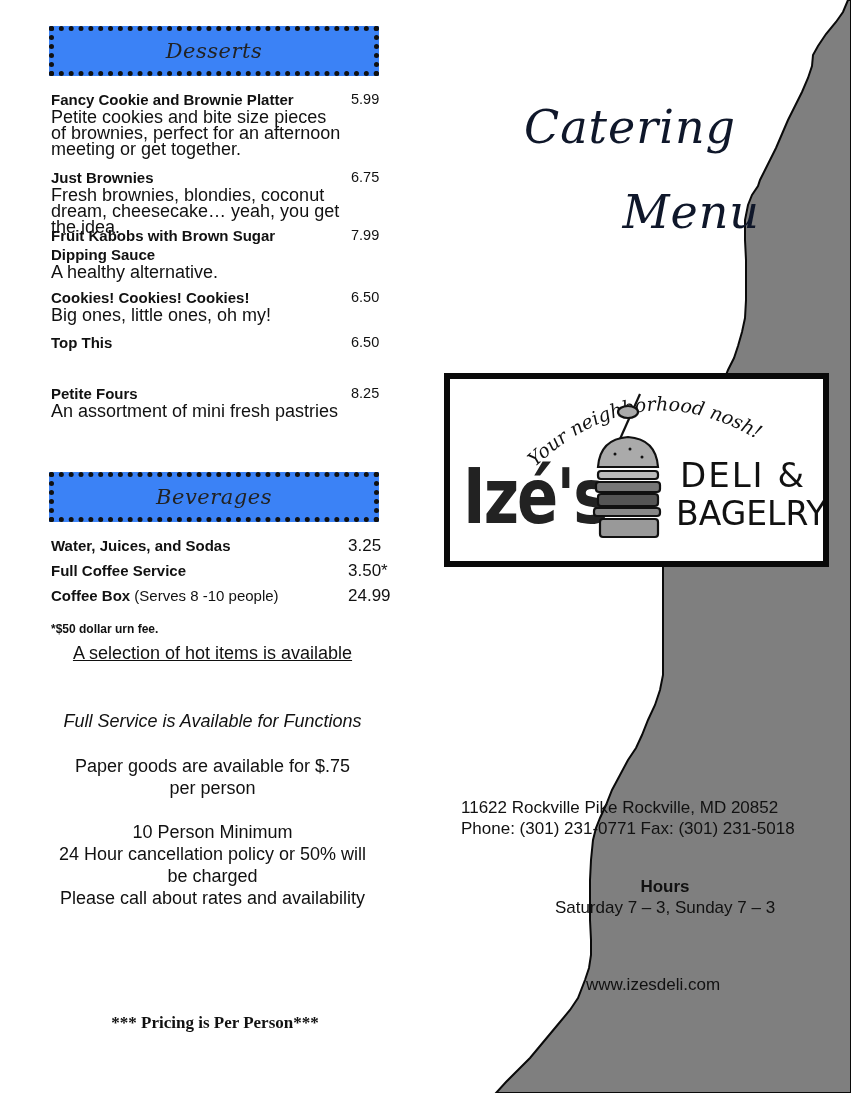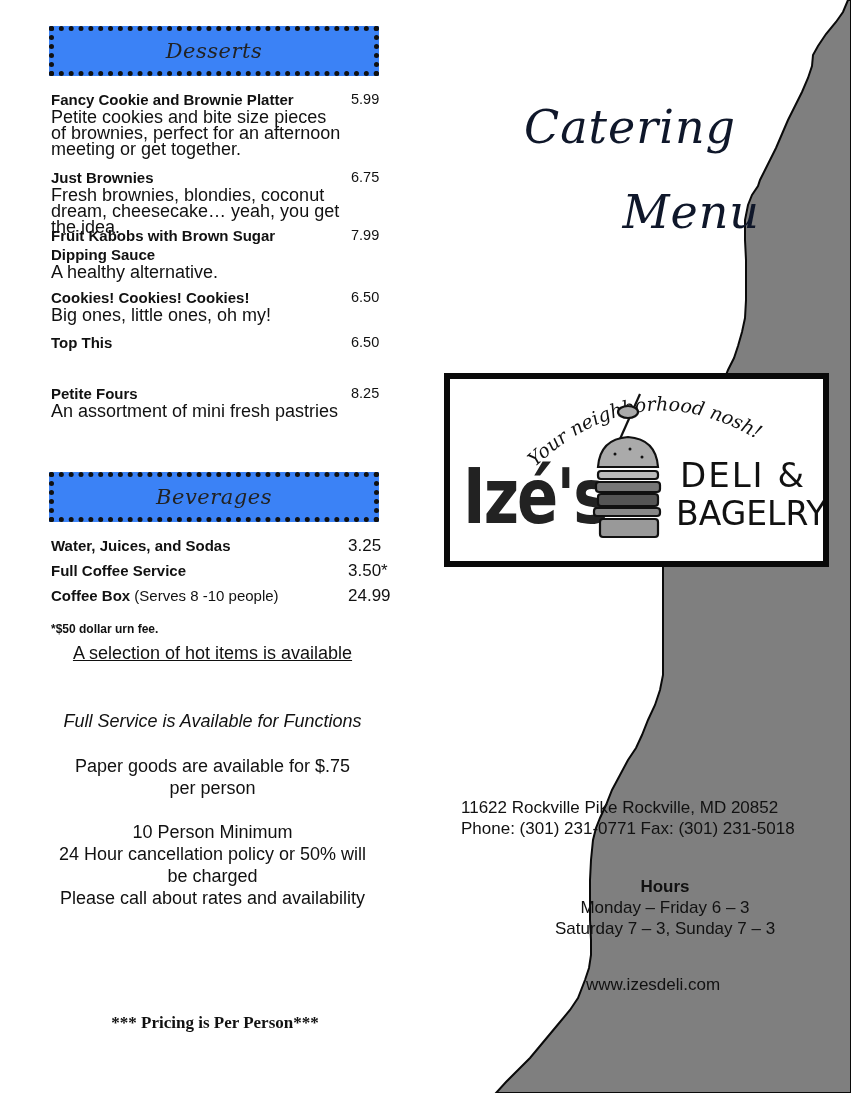--- a/index.html
+++ b/index.html
@@ -288,17 +288,16 @@
 
 <div class="contact">
   <div>11622 Rockville Pike Rockville, MD 20852</div>
   <div>
     <b>Phone</b><span>: (301) 231-0771 </span><b>Fax</b><span>: (301) 231-5018</span>
   </div>
 </div>
 
 <div class="hours">
   <div class="hours-title">Hours</div>
-  <div>Monday – Friday 6 – 3</div>
   <div>Saturday 7 – 3, Sunday 7 – 3</div>
 </div>
 
 <div class="website">www.izesdeli.com</div>
 
 </body></html>

